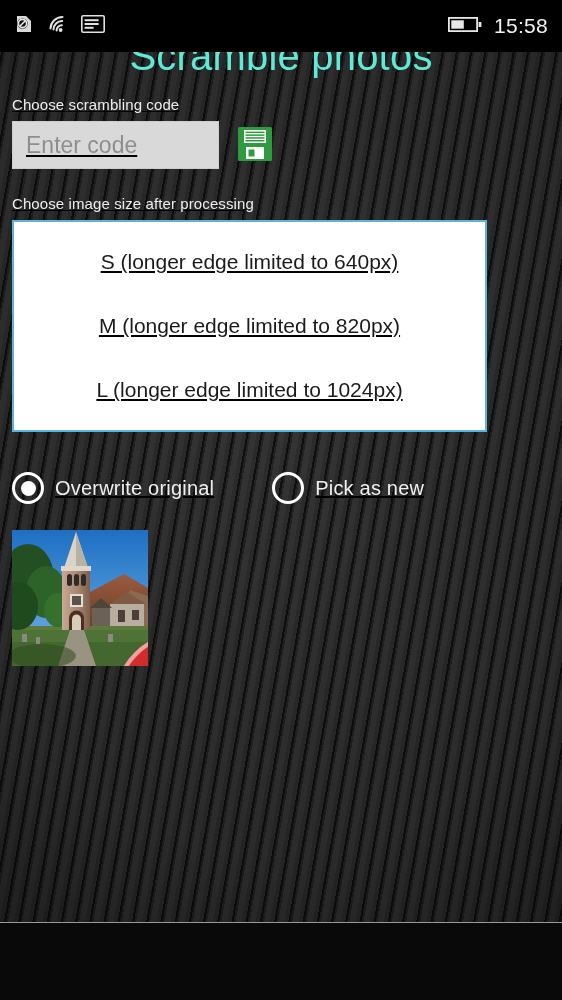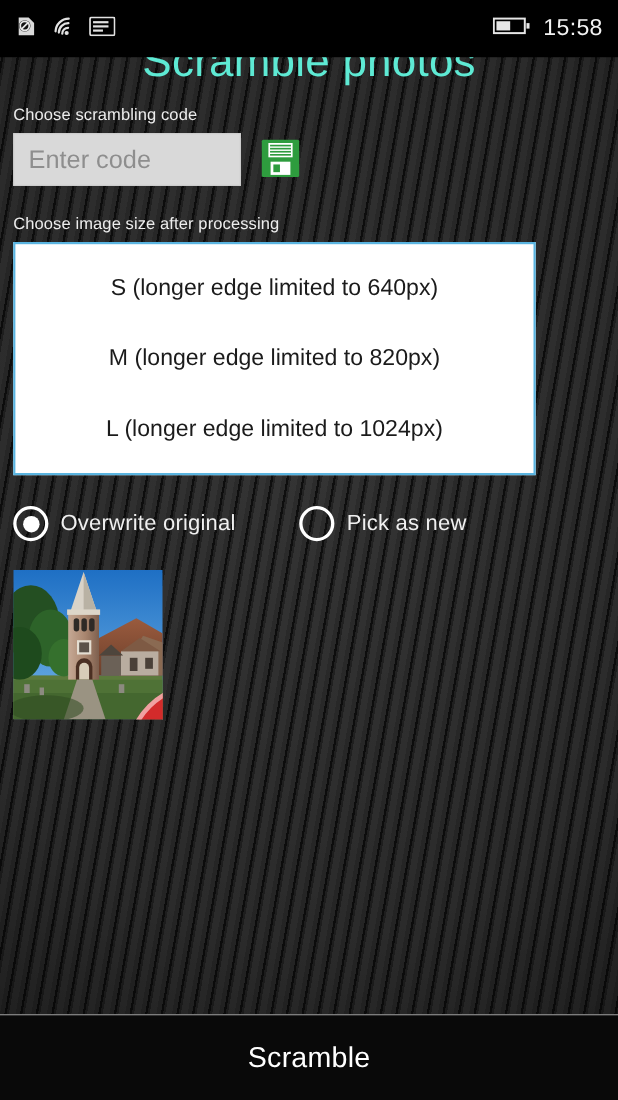--- a/index.html
+++ b/index.html
@@ -72,20 +72,21 @@
     letter-spacing:0.2px;
     font-family:"Liberation Sans", sans-serif;
   }
 
   
   #content {
     position:absolute; top:96px; left:0;
     width:459px;
     z-index:5;
     padding:0 12px;
+    text-decoration:underline;
   }
 
   .field-label {
     color:#ededed;
     font-size:15px;
     font-weight:400;
     margin-bottom:8px;
     letter-spacing:0.1px;
   }
 
@@ -132,21 +133,21 @@
     text-align:center;
     padding:4px 0;
     cursor:pointer;
     font-family:"Liberation Sans", sans-serif;
   }
 
   
   #radio-row {
     display:flex;
     align-items:center;
-    margin-top:28px;
+    margin-top:40px;
     gap:0;
   }
   .radio-item {
     display:flex; align-items:center;
     cursor:pointer;
     gap:11px;
   }
   .radio-item.second { margin-left:58px; }
   .radio-mark {
     width:32px; height:32px;
@@ -393,16 +394,15 @@
               <line x1="22" y1="10" x2="10" y2="22"></line>
             </g>
           </svg>
         </span>
       </div>
     </div>
 
   </div>
 
   <div id="app-bar">
-    <button class="bar-button" id="scramble-button">Scramble</button>
   </div>
 
 </div>
 
 </body></html>

